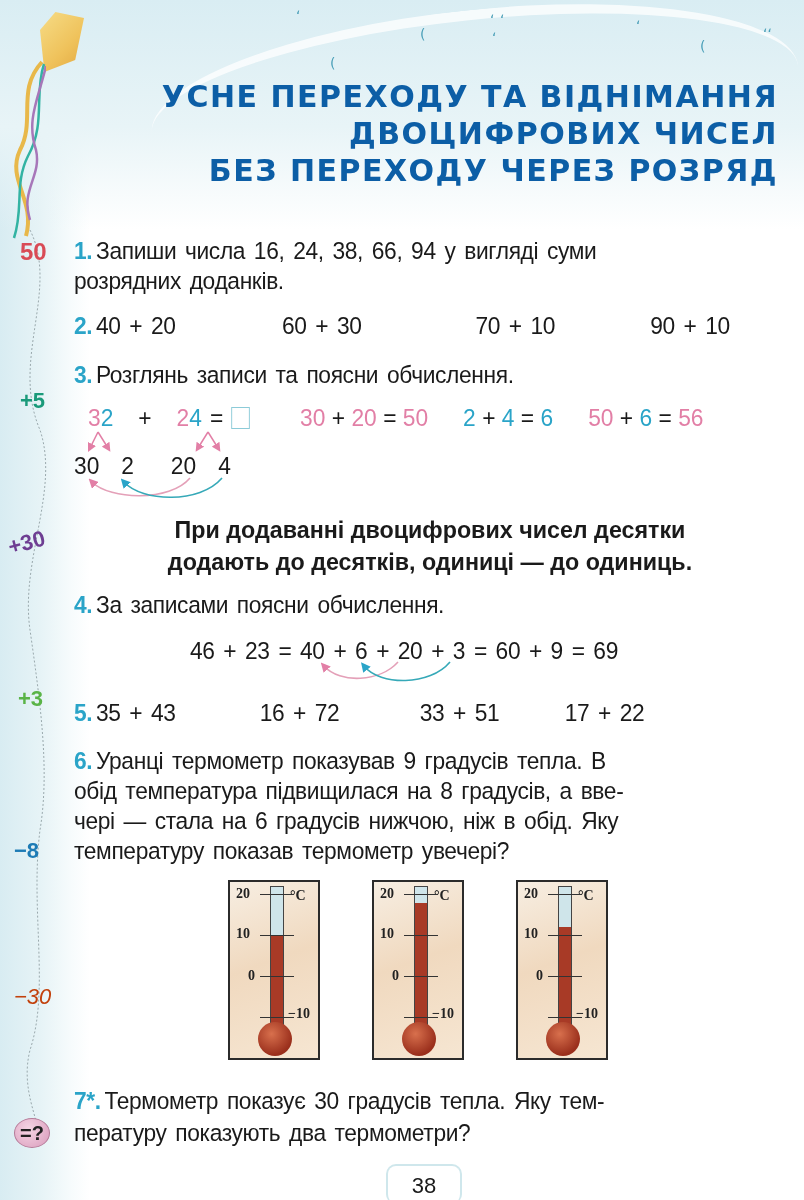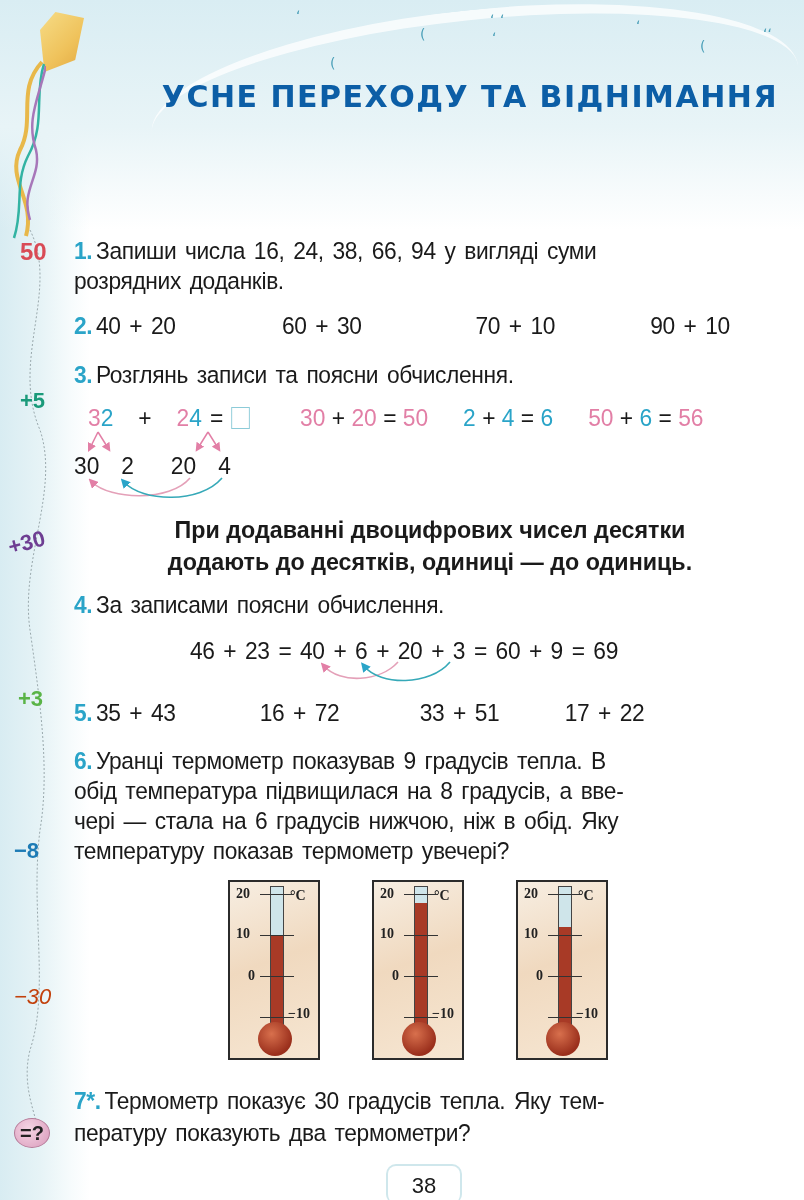--- a/index.html
+++ b/index.html
@@ -143,20 +143,22 @@
 
 <div class="kite"></div>
 <svg class="kite-tail" width="40" height="180" viewBox="0 0 40 180">
   <path d="M36 2 C 10 30, 30 60, 14 90 C 0 120, 30 140, 20 176" stroke="#e8b84a" stroke-width="4" fill="none"></path>
   <path d="M38 4 C 28 34, 40 64, 22 96 C 8 124, 18 148, 8 178" stroke="#33b3a3" stroke-width="2.5" fill="none"></path>
   <path d="M40 6 C 32 40, 20 60, 30 90 C 36 116, 14 130, 24 160" stroke="#a777b9" stroke-width="2.5" fill="none"></path>
 </svg>
 
 <div class="title">
   <div>УСНЕ ПЕРЕХОДУ ТА ВІДНІМАННЯ</div>
+  <div>ДВОЦИФРОВИХ ЧИСЕЛ</div>
+  <div>БЕЗ ПЕРЕХОДУ ЧЕРЕЗ РОЗРЯД</div>
 </div>
 
 <svg class="margin-line" width="80" height="900" viewBox="0 0 80 900">
   <path d="M30 0 C 60 60, 10 130, 40 200 C 60 260, 20 330, 30 400 C 40 470, 50 540, 40 600 C 30 680, 50 760, 30 820 C 20 860, 40 890, 36 900" stroke="#9aa9ad" stroke-width="1" stroke-dasharray="2 2" fill="none"></path>
 </svg>
 <div class="margin-num mn-40">50</div>
 <div class="margin-num mn-5">+5</div>
 <div class="margin-num mn-30a">+30</div>
 <div class="margin-num mn-3">+3</div>
 <div class="margin-num mn-8">−8</div>

